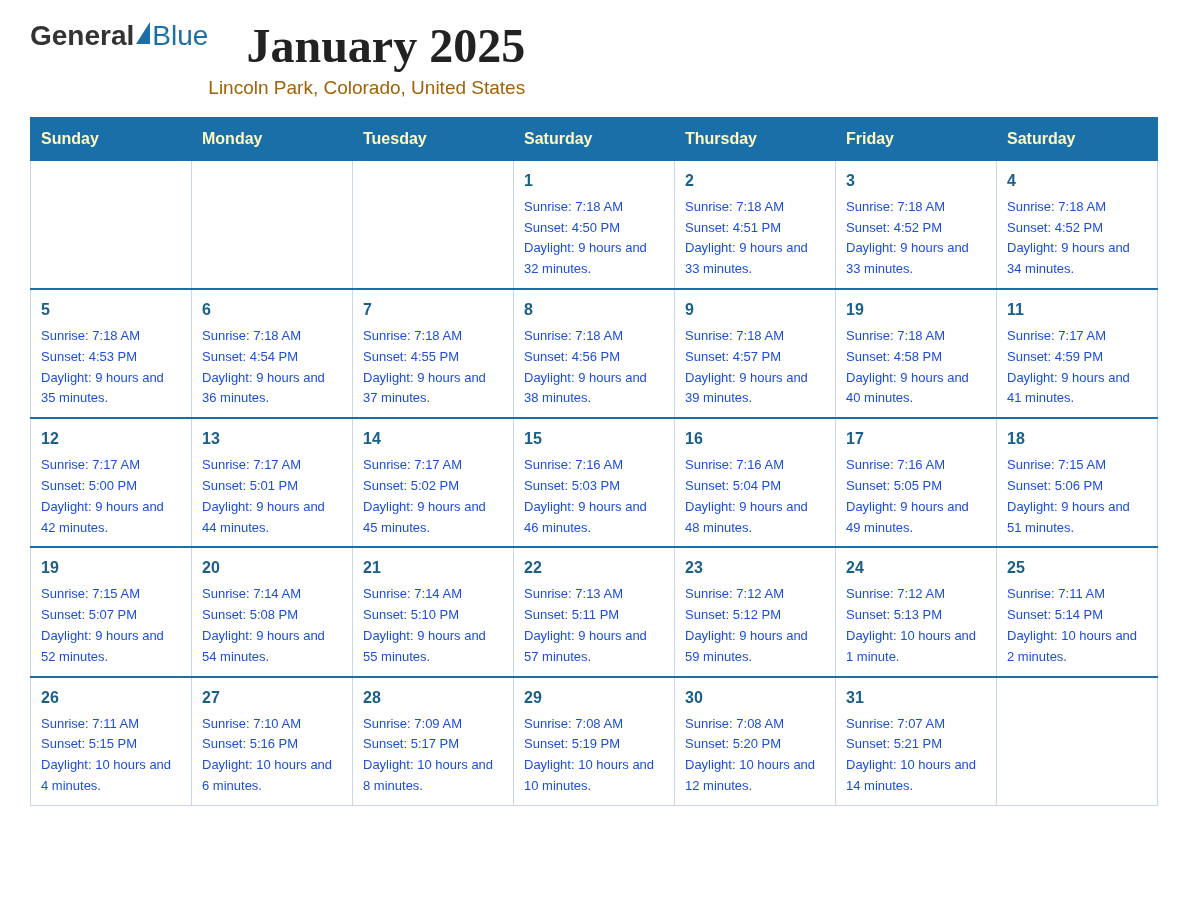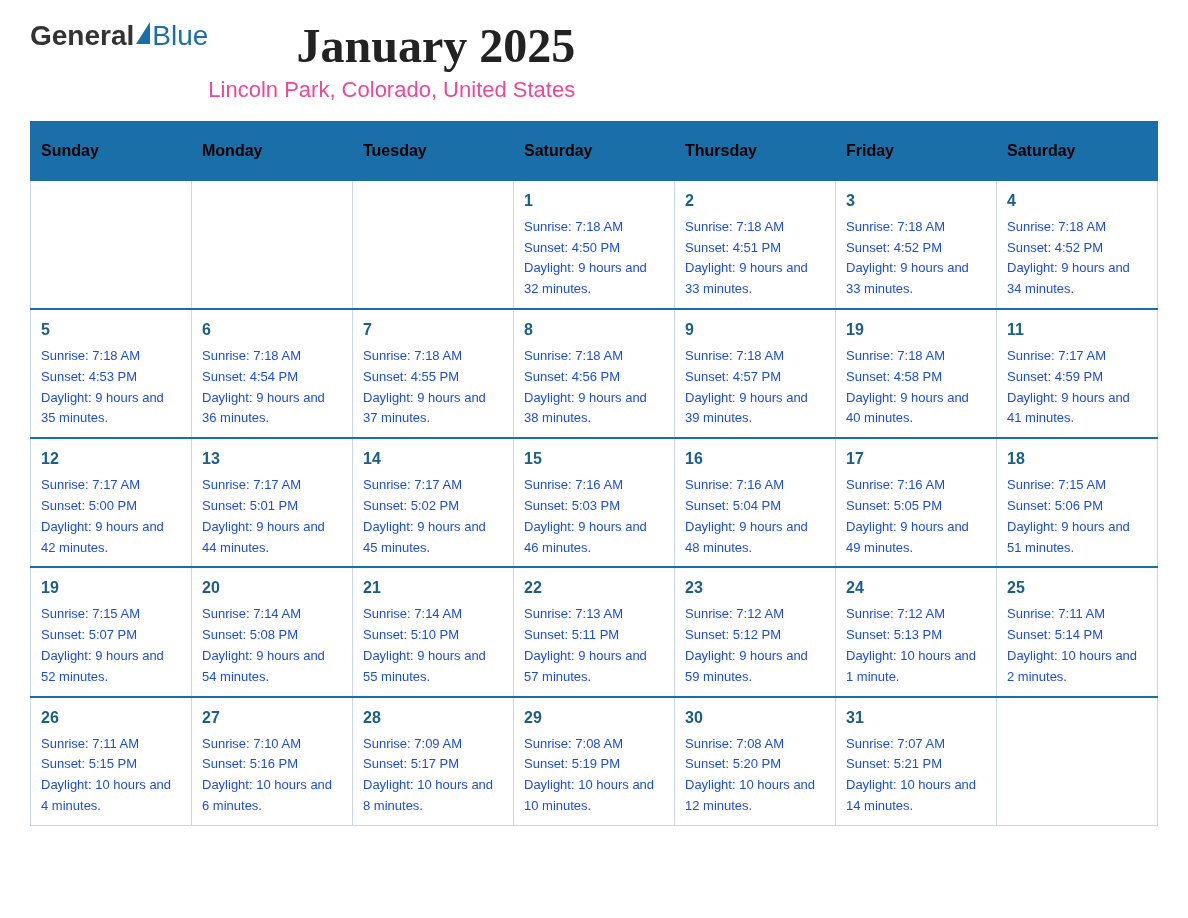--- a/index.html
+++ b/index.html
@@ -48,36 +48,36 @@
       text-align: right;
     }
     .title-block h1 {
       font-size: 48px;
       font-weight: bold;
       color: #222;
       line-height: 1.1;
       font-family: Liberation Serif, serif;
     }
     .title-block h2 {
-      font-size: 22px;
+      font-size: 19px;
       font-weight: normal;
-      color: #ec4899;
+      color: #a16207;
       margin-top: 4px;
     }
     .calendar {
       width: 100%;
       border-collapse: collapse;
       border: 1px solid #b0c4d8;
     }
     .calendar th {
       background-color: #1a6fa8;
-      color: #000000;
+      color: #fef9c3;
       font-size: 16px;
       font-weight: bold;
-      padding: 20px 10px;
+      padding: 12px 10px;
       text-align: left;
       border: 1px solid #1a6fa8;
     }
     .calendar td {
       width: calc(100% / 7);
       vertical-align: top;
       padding: 8px 10px;
       border: 1px solid #c8d8e8;
       min-height: 100px;
       font-size: 13px;

